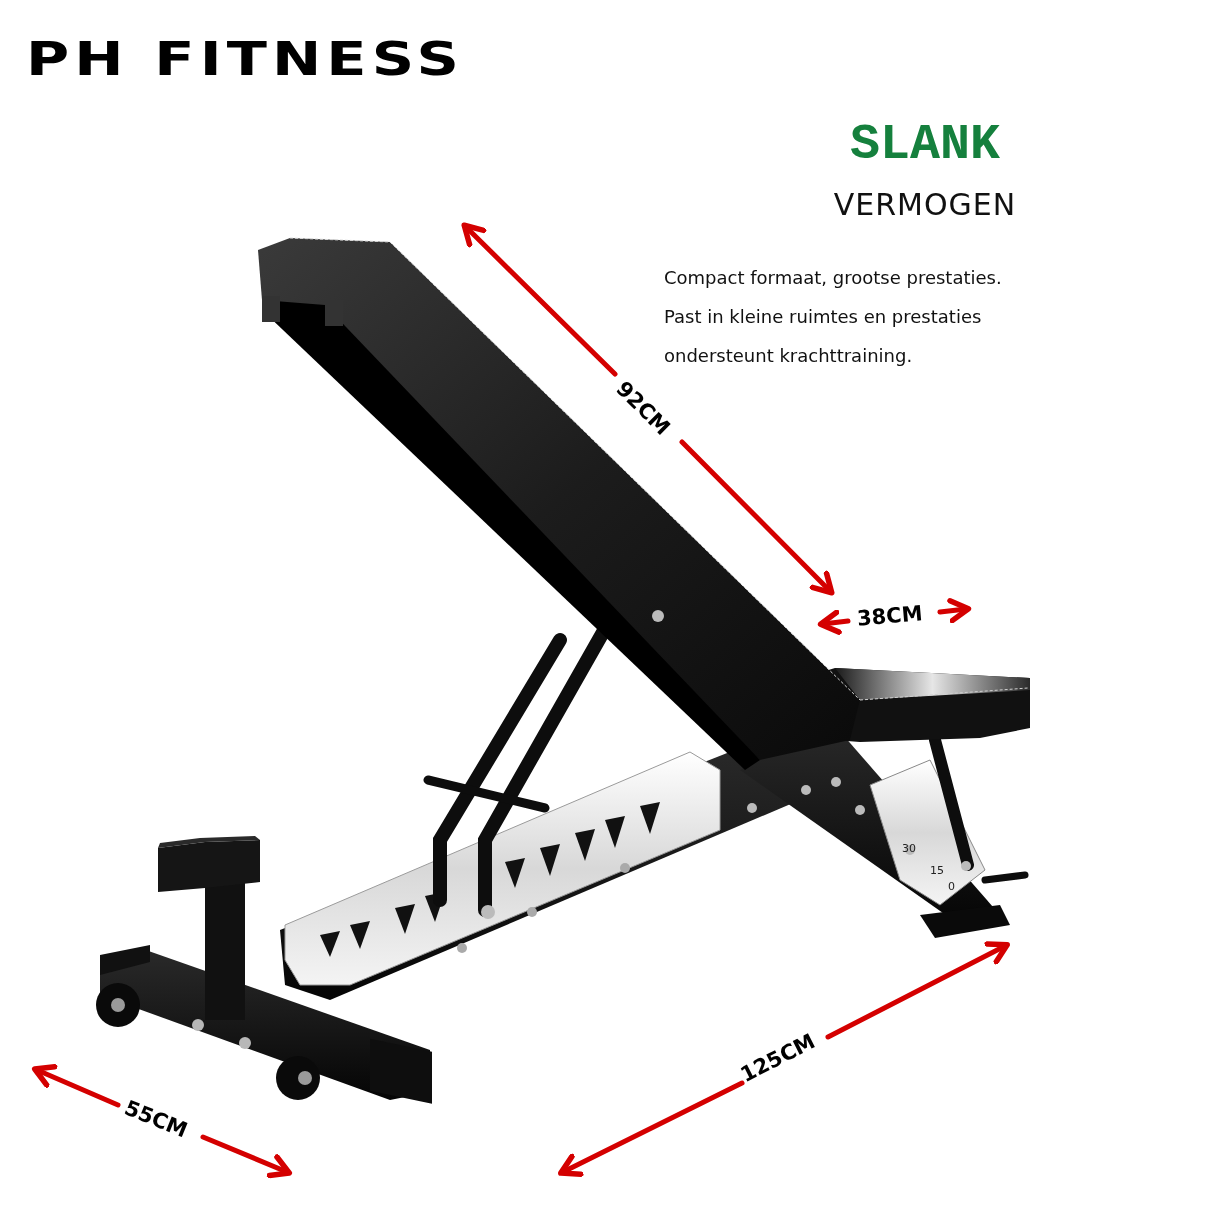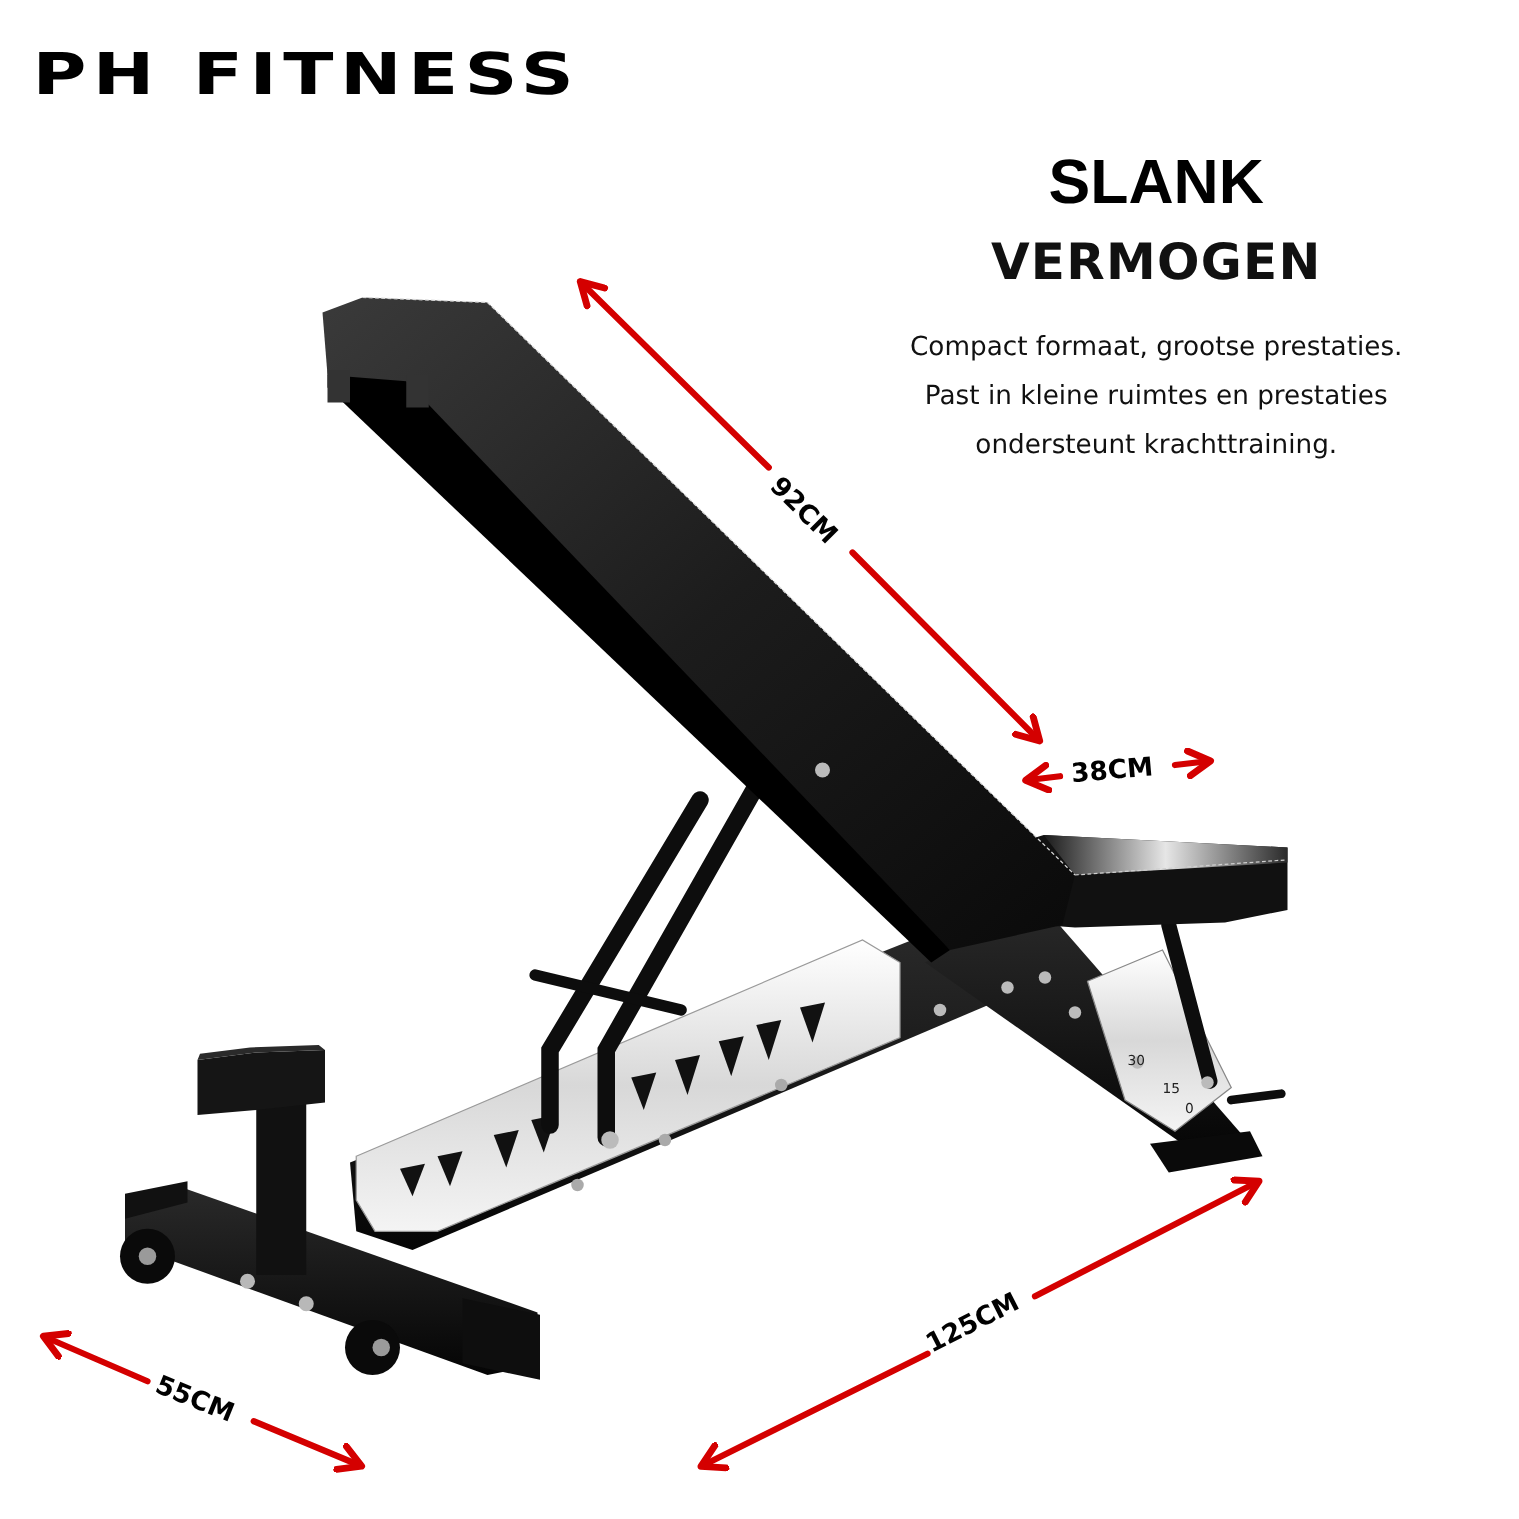--- a/index.html
+++ b/index.html
@@ -6,31 +6,31 @@
     body { width: 1215px; height: 1215px; position: relative; overflow: hidden; font-family: "DejaVu Sans", sans-serif; }
     .logo {
       position: absolute; left: 26px; top: 36px;
       font-family: "DejaVu Sans", sans-serif; font-weight: 900;
       font-size: 46px; letter-spacing: 4px; color: #000;
       transform: scaleX(1.28); transform-origin: left center;
       line-height: 1;
     }
     .headline {
       position: absolute; left: 660px; top: 120px; width: 530px; text-align: center;
-      font-family: Liberation Sans, sans-serif; font-weight: 900; font-size: 50px;
-      color: #000000; letter-spacing: 0px; line-height: 1;
+      font-family: Liberation Mono, monospace; font-weight: 900; font-size: 50px;
+      color: #15803d; letter-spacing: 0px; line-height: 1;
     }
     .subheadline {
       position: absolute; left: 660px; top: 190px; width: 530px; text-align: center;
-      font-family: "DejaVu Sans", sans-serif; font-weight: 700; font-size: 40px;
+      font-family: "DejaVu Sans", sans-serif; font-weight: 400; font-size: 30px;
       color: #111; letter-spacing: 1px; line-height: 1;
     }
     .description {
-      position: absolute; left: 650px; top: 258px; width: 550px; text-align: center;
-      font-family: "DejaVu Sans", sans-serif; font-size: 21px; line-height: 39px; color: #111;
+      position: absolute; left: 664px; top: 258px; width: 550px; 
+      font-family: "DejaVu Sans", sans-serif; font-size: 18px; line-height: 39px; color: #111;
     }
     .description span { display: block; }
     svg.scene { position: absolute; left: 0; top: 0; }
     .dim-label {
       position: absolute; font-family: "DejaVu Sans", sans-serif; font-weight: 800;
       font-size: 21px; color: #000; white-space: nowrap; transform-origin: center center;
       line-height: 1;
     }
   </style>
 </head>

